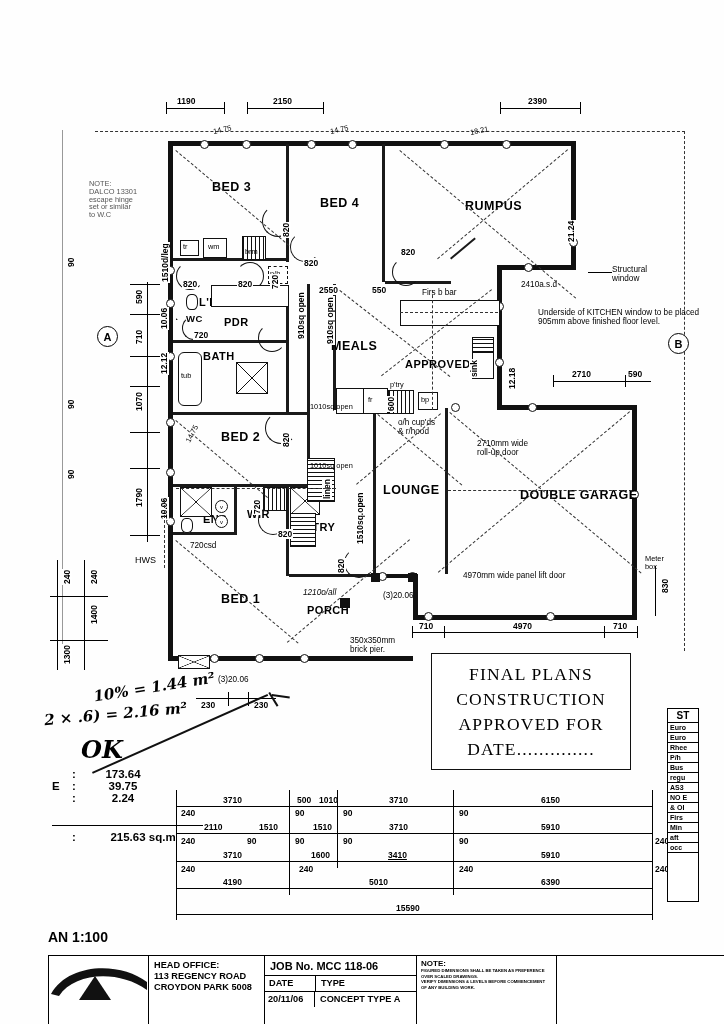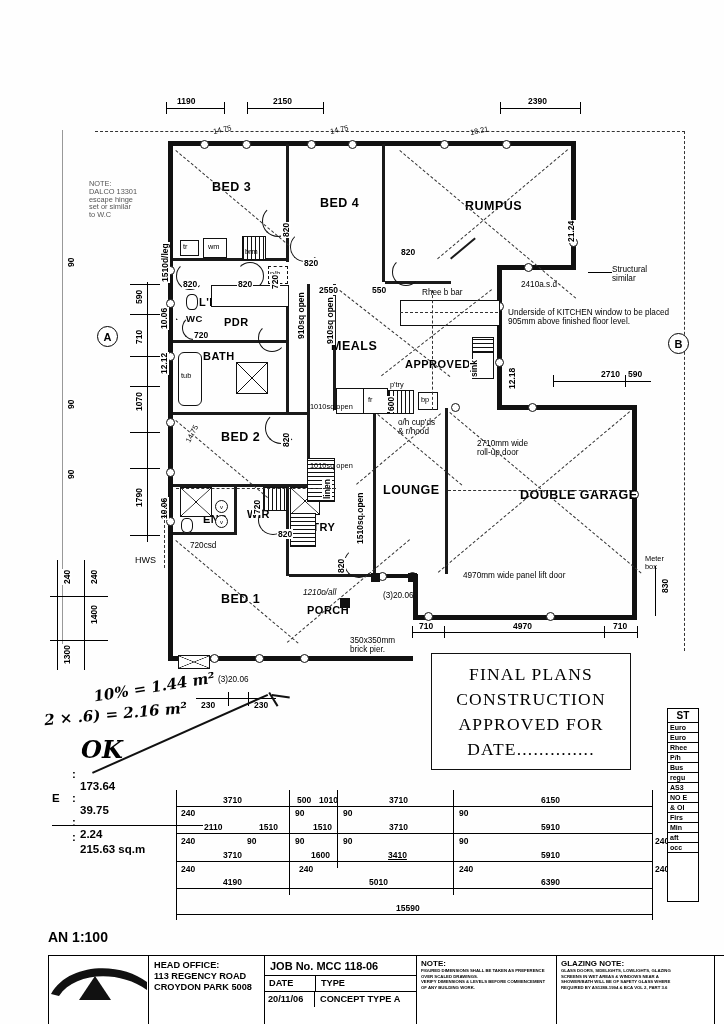--- a/index.html
+++ b/index.html
@@ -67,21 +67,21 @@
   .stamp div{font-size:17.5px;letter-spacing:1.2px;text-align:center;line-height:1.42;}
 
   
   .hand{position:absolute;font-family:"DejaVu Serif",serif;font-style:italic;font-weight:700;}
 
   
   .sched{position:absolute;font-size:11.5px;font-weight:700;}
   .sched .row{display:flex;}
   .sched .c1{width:16px;}
   .sched .c2{width:12px;text-align:center;}
-  .sched .c3{width:86px;text-align:left;margin-top:12px;}
+  .sched .c3{width:86px;text-align:center;}
   .schedline{position:absolute;border-top:1.4px solid #000;}
 
   
   .tb{position:absolute;border:1.4px solid #000;background:#fff;overflow:hidden;}
   .tbcell{position:absolute;border-right:1.2px solid #000;height:100%;box-sizing:border-box;}
   .tbl{font-size:9.2px;font-weight:700;line-height:1.22;}
   .tbnote{font-size:4.3px;font-weight:700;line-height:1.3;}
   .tbhdr{font-size:9.5px;font-weight:700;}
 
   
@@ -269,21 +269,21 @@
 
   <div class="fix" style="left:360px;top:388px;width:26px;height:24px;"></div>
   <div class="txt tiny" style="left:368px;top:396px;">fr</div>
 
   <div class="fix" style="left:418px;top:392px;width:18px;height:16px;"></div>
   <div class="txt tiny" style="left:421px;top:396px;">bp</div>
 
   <div class="fix" style="left:336px;top:388px;width:26px;height:24px;"></div>
 
   <div class="fix" style="left:400px;top:300px;width:98px;height:24px;"></div>
-  <div class="txt tiny8" style="left:422px;top:289px;">Rhee b bar</div>
+  <div class="txt tiny8" style="left:422px;top:289px;">Firs b bar</div>
   <div class="dashh" style="left:400px;top:312px;width:98px;"></div>
 
   <div class="txt tiny9" style="left:135px;top:556px;">HWS</div>
   <div class="dashv" style="left:164px;top:500px;height:68px;"></div>
 
   <div class="txt tiny" style="left:645px;top:555px;">Meter
 box</div>
 
   <div class="txt tiny8" style="left:521px;top:281px;">2410a.s.d</div>
   <div class="txt tiny8" style="left:398px;top:419px;">o/h cup'ds
@@ -331,23 +331,23 @@
   <div class="diag" style="left:441px;top:414px;width:110px;transform:rotate(140deg);"></div>
   <div class="diag" style="left:450px;top:412px;width:250px;transform:rotate(40deg);"></div>
   <div class="diag" style="left:630px;top:412px;width:250px;transform:rotate(140deg);"></div>
   <div class="dashh" style="left:448px;top:490px;width:184px;"></div>
   <div class="diag" style="left:176px;top:540px;width:160px;transform:rotate(40deg);"></div>
   <div class="diag" style="left:410px;top:540px;width:160px;transform:rotate(140deg);"></div>
   <div class="diag" style="left:176px;top:420px;width:120px;transform:rotate(40deg);"></div>
   <div class="dashh" style="left:176px;top:488px;width:160px;"></div>
 
   <div class="txt tiny8" style="left:612px;top:266px;">Structural
-similar</div>
+window</div>
   <div class="dimline" style="left:588px;top:272px;width:24px;"></div>
-  <div class="txt tiny8" style="left:508px;top:309px;">Underside of KITCHEN window to be placed
+  <div class="txt tiny8" style="left:538px;top:309px;">Underside of KITCHEN window to be placed
 905mm above finished floor level.</div>
   <div class="txt tiny8" style="left:477px;top:440px;">2710mm wide
 roll-up door</div>
   <div class="txt tiny8" style="left:463px;top:572px;">4970mm wide panel lift door</div>
   <div class="txt tiny8" style="left:350px;top:637px;">350x350mm
 brick pier.</div>
   <div class="txt tiny8" style="left:303px;top:589px;font-style:italic;">1210o/all</div>
   <div class="txt tiny8" style="left:190px;top:542px;">720csd</div>
   <div class="txt tiny8" style="left:383px;top:592px;">(3)20.06</div>
 
@@ -358,21 +358,21 @@
   <div class="dimtxt tiny" style="left:200px;top:700px;">230</div>
   <div class="dimtxt tiny" style="left:253px;top:700px;">230</div>
   <div class="txt tiny8" style="left:218px;top:676px;">(3)20.06</div>
   <div class="dimline" style="left:196px;top:698px;width:80px;"></div>
   <div class="tick" style="left:228px;top:692px;height:14px;"></div>
   <div class="tick" style="left:248px;top:692px;height:14px;"></div>
 
   <div class="dimline" style="left:553px;top:381px;width:72px;"></div>
   <div class="tick" style="left:553px;top:375px;height:12px;"></div>
   <div class="tick" style="left:625px;top:375px;height:12px;"></div>
-  <div class="dimtxt" style="left:600px;top:369px;">2710</div>
+  <div class="dimtxt" style="left:571px;top:369px;">2710</div>
   <div class="dimline" style="left:625px;top:381px;width:26px;"></div>
   <div class="dimtxt" style="left:627px;top:369px;">590</div>
   <div class="dimtxtv" style="left:660px;top:594px;">830</div>
   <div class="dimvert" style="left:655px;top:566px;height:50px;"></div>
 
   <div class="dimline" style="left:412px;top:632px;width:225px;"></div>
   <div class="tick" style="left:412px;top:626px;height:12px;"></div>
   <div class="tick" style="left:444px;top:626px;height:12px;"></div>
   <div class="tick" style="left:604px;top:626px;height:12px;"></div>
   <div class="tick" style="left:637px;top:626px;height:12px;"></div>
@@ -537,22 +537,15 @@
     </div>
 
     <div class="tbcell" style="left:368px;top:0;width:140px;padding:3px 3px 0 4px;">
       <div class="tbhdr" style="font-size:8px;">NOTE:</div>
       <div class="tbnote" style="white-space:pre-line;">FIGURED DIMENSIONS SHALL BE TAKEN AS PREFERENCE
 OVER SCALED DRAWINGS.
 VERIFY DIMENSIONS &amp; LEVELS BEFORE COMMENCEMENT
 OF ANY BUILDING WORK.</div>
     </div>
 
-    <div class="tbcell" style="left:508px;top:0;width:158px;padding:3px 3px 0 4px;">
-      <div class="tbhdr" style="font-size:8px;">GLAZING NOTE:</div>
-      <div class="tbnote" style="white-space:pre-line;">GLASS DOORS, SIDELIGHTS, LOWLIGHTS, GLAZING
-SCREENS IN WET AREAS &amp; WINDOWS NEAR A
-SHOWER/BATH WILL BE OF SAFETY GLASS WHERE
-REQUIRED BY AS1288-1994 &amp; BCA VOL 2, PART 3.6</div>
-    </div>
   </div>
 
 </div>
 
 </body></html>

